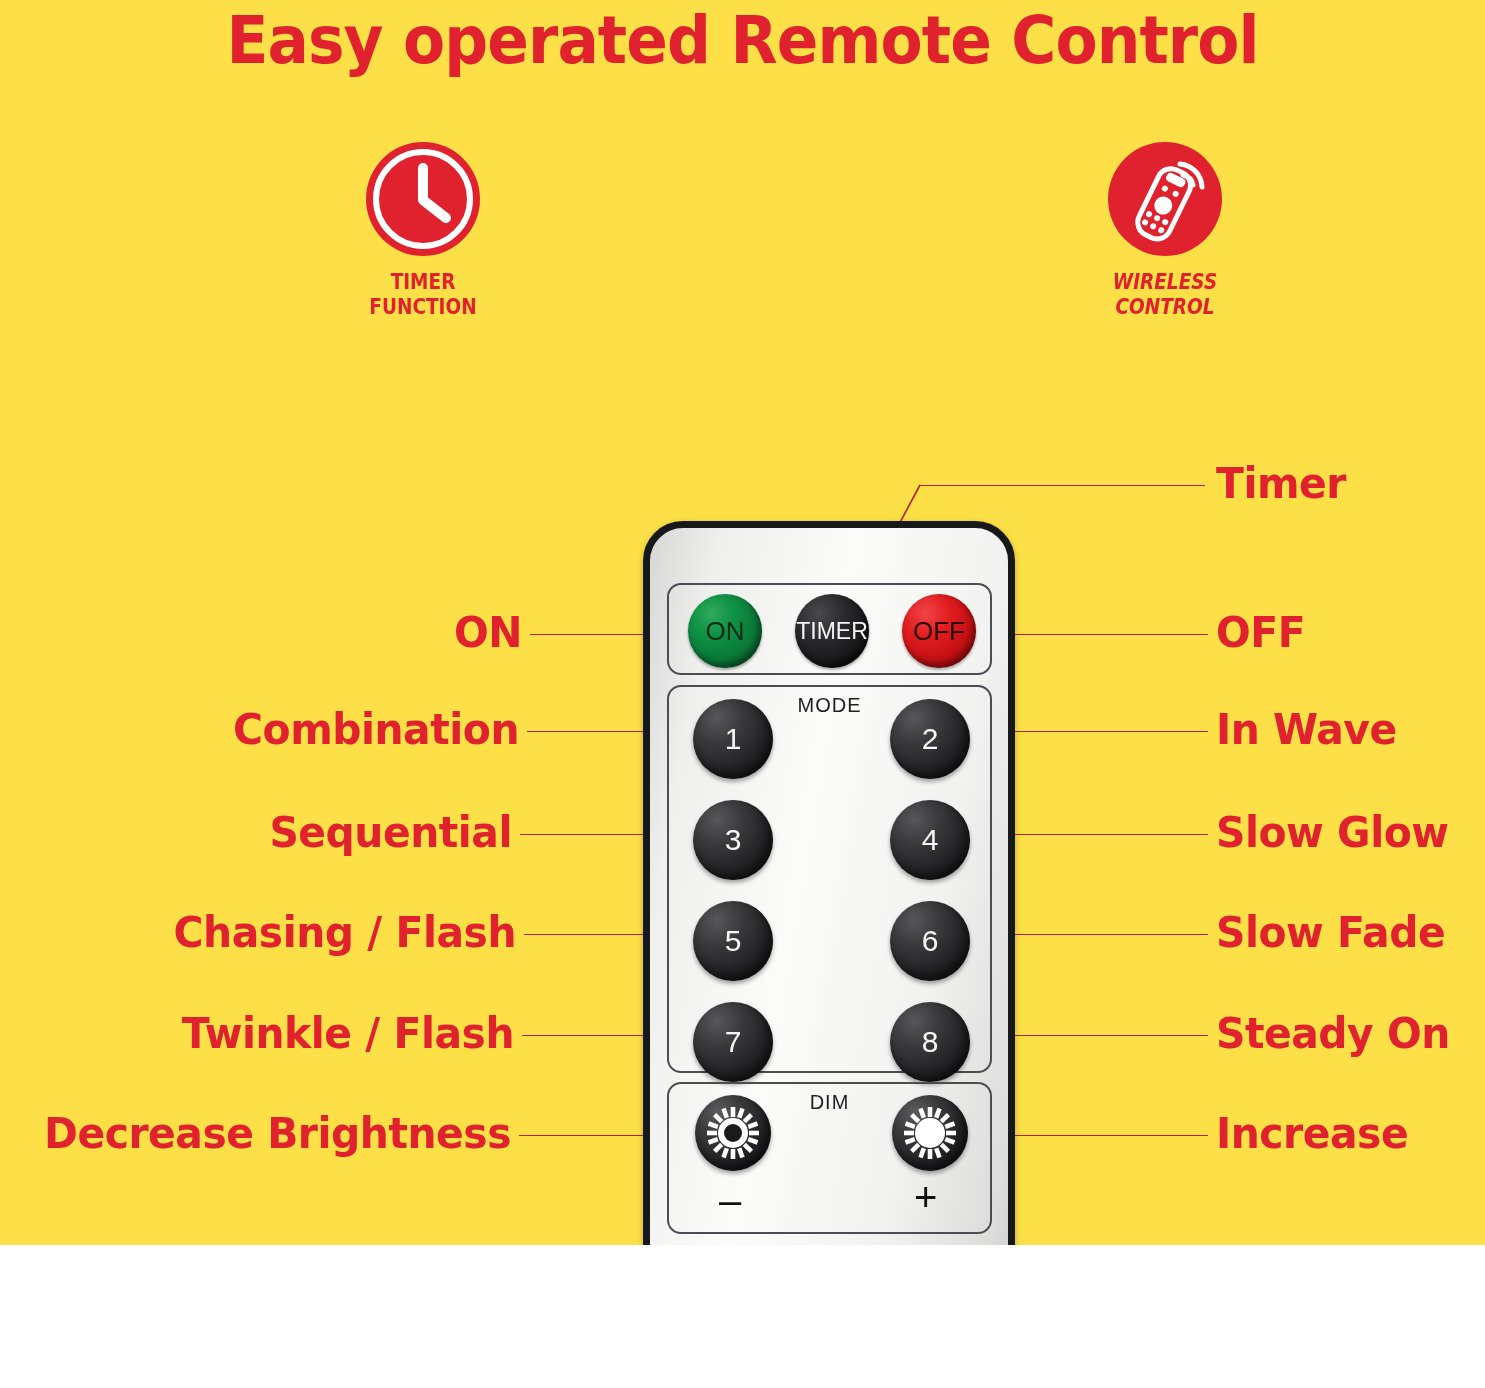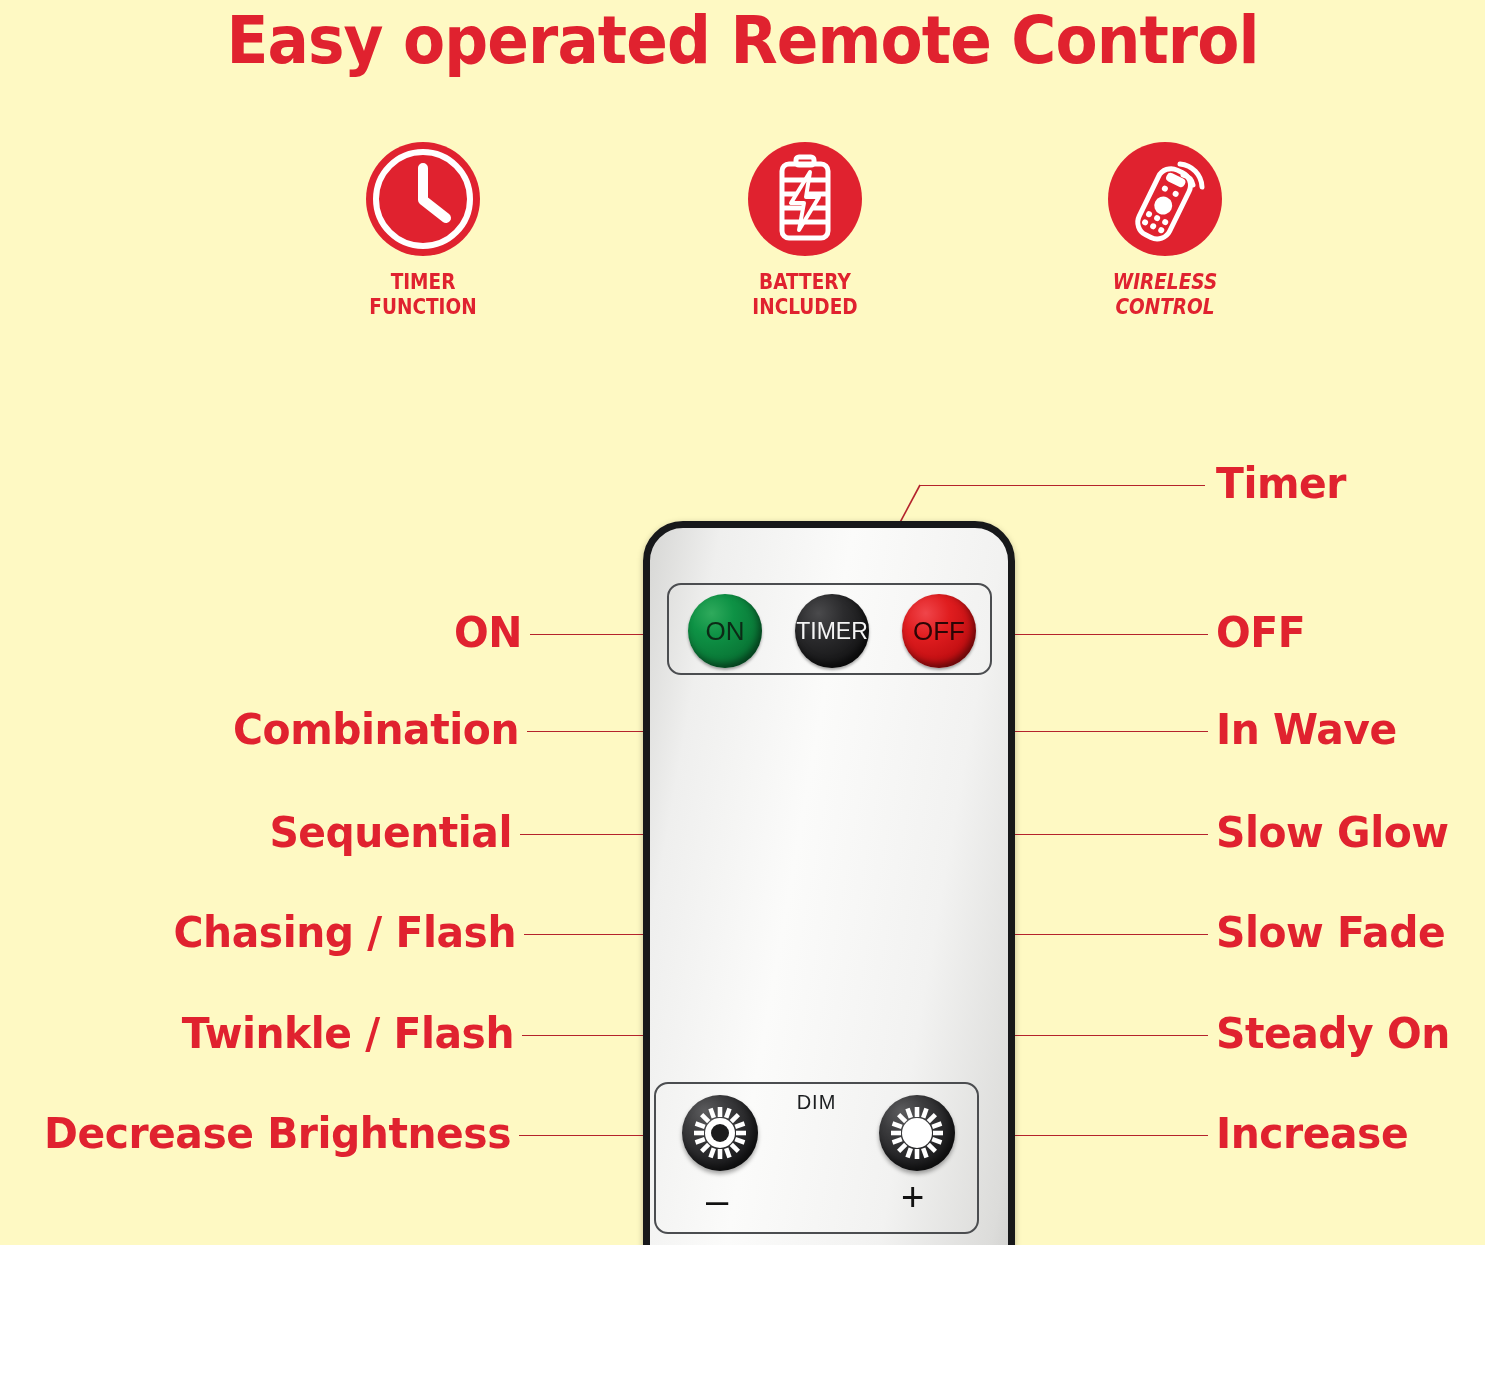--- a/index.html
+++ b/index.html
@@ -5,21 +5,21 @@
   * { box-sizing: border-box; }
   html, body {
     margin: 0; padding: 0;
     background: #ffffff;
     font-family: "Liberation Sans", sans-serif;
   }
   #page {
     position: relative;
     width: 1485px;
     height: 1245px;
-    background: #fef9c3;
+    background: #fde047;
     overflow: hidden;
   }
 
   
   #headline {
     position: absolute;
     left: 0; top: 2px;
     width: 1485px;
     text-align: center;
     font-family: "DejaVu Sans", sans-serif;
@@ -155,40 +155,20 @@
         <circle cx="59" cy="59" r="47" fill="none" stroke="#ffffff" stroke-width="6"></circle>
         <path d="M59 28 L59 60 L82 78" fill="none" stroke="#ffffff" stroke-width="10" stroke-linecap="round" stroke-linejoin="round"></path>
       </svg>
     </div>
     <div class="cap">
       <span>TIMER</span><br>
       <span>FUNCTION</span>
     </div>
   </div>
 
-  <div class="feature" style="left:675px; top:140px;">
-    <div class="badge">
-      <svg width="118" height="118" viewBox="0 0 118 118">
-        <circle cx="59" cy="59" r="57" fill="#e0222f"></circle>
-        <rect x="50" y="17" width="18" height="8" rx="3" fill="none" stroke="#ffffff" stroke-width="5"></rect>
-        <rect x="36" y="24" width="46" height="74" rx="7" fill="none" stroke="#ffffff" stroke-width="5"></rect>
-        <g stroke="#ffffff" stroke-width="5">
-          <line x1="38" y1="40" x2="80" y2="40"></line>
-          <line x1="38" y1="54" x2="80" y2="54"></line>
-          <line x1="38" y1="68" x2="80" y2="68"></line>
-          <line x1="38" y1="82" x2="80" y2="82"></line>
-        </g>
-        <path d="M64 32 L45 63 L58 63 L53 90 L73 57 L60 57 Z" fill="#e0222f" stroke="#ffffff" stroke-width="4" stroke-linejoin="round"></path>
-      </svg>
-    </div>
-    <div class="cap">
-      <span>BATTERY</span><br>
-      <span>INCLUDED</span>
-    </div>
-  </div>
 
   <div class="feature" style="left:1035px; top:140px;font-style:italic;">
     <div class="badge">
       <svg width="118" height="118" viewBox="0 0 118 118">
         <circle cx="59" cy="59" r="57" fill="#e0222f"></circle>
         <g transform="rotate(26 59 62)">
           <rect x="42" y="28" width="34" height="72" rx="14" fill="none" stroke="#ffffff" stroke-width="5"></rect>
           <rect x="49" y="33" width="20" height="9" rx="4" fill="#ffffff"></rect>
           <circle cx="53" cy="50" r="3" fill="#ffffff"></circle>
           <circle cx="65" cy="50" r="3" fill="#ffffff"></circle>
@@ -236,22 +216,53 @@
         <span>ON</span>
       </div>
       <div class="btn btn-timer" style="left:126px; top:9px; width:74px; height:74px;">
         <span>TIMER</span>
       </div>
       <div class="btn btn-off" style="left:233px; top:9px; width:74px; height:74px;">
         <span>OFF</span>
       </div>
     </div>
 
-
-    <div class="panel" style="left:4px; top:554px; width:325px; height:152px;">
+    <div class="panel" style="left:17px; top:157px; width:325px; height:388px;">
+      <div class="panel-label" style="top:7px;">MODE</div>
+
+      <div class="btn btn-num" style="left:24px;  top:12px;  width:80px; height:80px;">
+        <span>1</span>
+        </div>
+      <div class="btn btn-num" style="left:221px; top:12px;  width:80px; height:80px;">
+        <span>2</span>
+        </div>
+
+      <div class="btn btn-num" style="left:24px;  top:113px; width:80px; height:80px;">
+        <span>3</span>
+        </div>
+      <div class="btn btn-num" style="left:221px; top:113px; width:80px; height:80px;">
+        <span>4</span>
+        </div>
+
+      <div class="btn btn-num" style="left:24px;  top:214px; width:80px; height:80px;">
+        <span>5</span>
+        </div>
+      <div class="btn btn-num" style="left:221px; top:214px; width:80px; height:80px;">
+        <span>6</span>
+        </div>
+
+      <div class="btn btn-num" style="left:24px;  top:315px; width:80px; height:80px;">
+        <span>7</span>
+        </div>
+      <div class="btn btn-num" style="left:221px; top:315px; width:80px; height:80px;">
+        <span>8</span>
+        </div>
+    </div>
+
+    <div class="panel" style="left:17px; top:554px; width:325px; height:152px;">
       <div class="panel-label" style="top:7px;">DIM</div>
 
       <div class="btn btn-dim" style="left:26px; top:11px; width:76px; height:76px;">
         <svg width="58" height="58" viewBox="0 0 58 58">
           <g fill="#ffffff">
             <circle cx="29" cy="29" r="15"></circle>
           </g>
           <circle cx="29" cy="29" r="9" fill="#1b1b1c"></circle>
           <g stroke="#ffffff" stroke-width="4.6" stroke-linecap="butt">
             <line x1="29" y1="3" x2="29" y2="13"></line>

